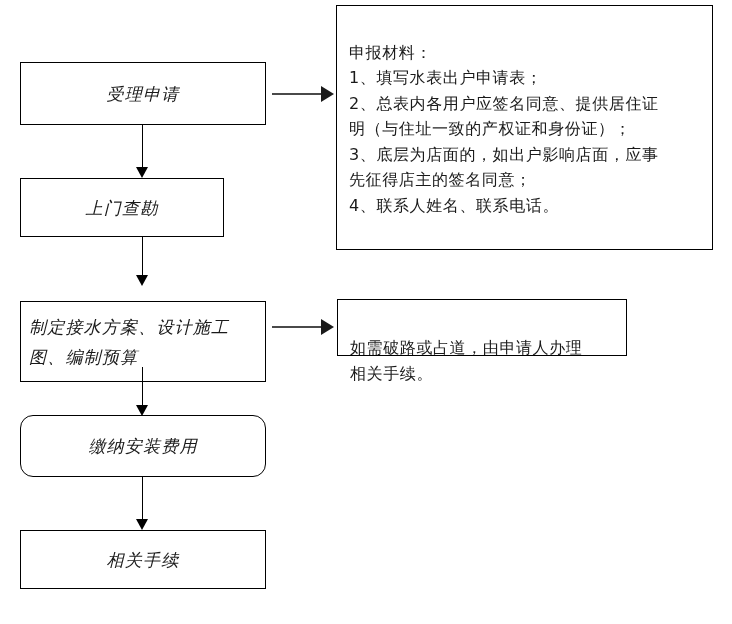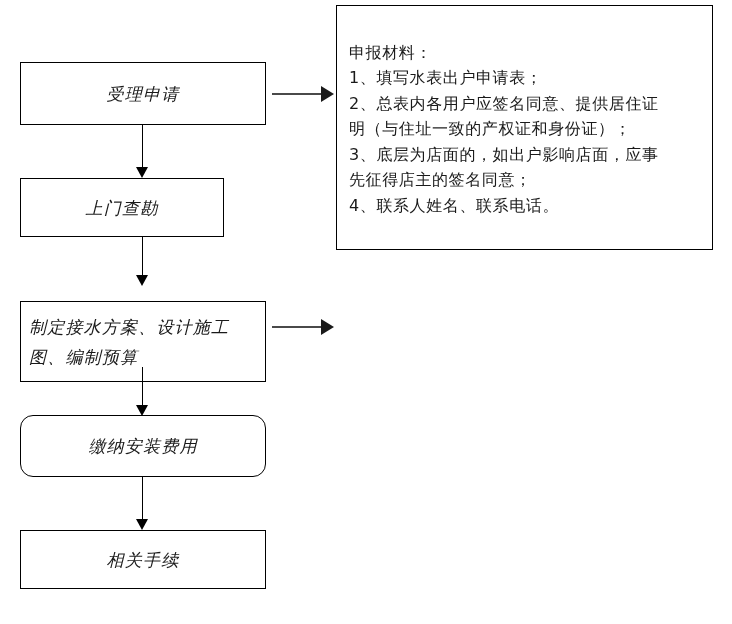--- a/index.html
+++ b/index.html
@@ -116,20 +116,24 @@
   <div class="note" style="left:336px; top:5px; width:377px; height:245px;">
     <span>申报材料：
 1、填写水表出户申请表；
 2、总表内各用户应签名同意、提供居住证
       明（与住址一致的产权证和身份证）；
 3、底层为店面的，如出户影响店面，应事
       先征得店主的签名同意；
 4、联系人姓名、联系电话。</span>
   </div>
 
+  <div class="note note-b" style="left:337px; top:299px; width:290px; height:57px;">
+    <span>如需破路或占道，由申请人办理
+相关手续。</span>
+  </div>
 
   <div class="v-conn" style="left:142px; top:125px; height:43px;"></div>
   <div class="v-arrow-head" style="left:136px; top:167px;"></div>
 
   <div class="v-conn" style="left:142px; top:237px; height:39px;"></div>
   <div class="v-arrow-head" style="left:136px; top:275px;"></div>
 
   <div class="v-conn" style="left:142px; top:367px; height:39px;"></div>
   <div class="v-arrow-head" style="left:136px; top:405px;"></div>
 

